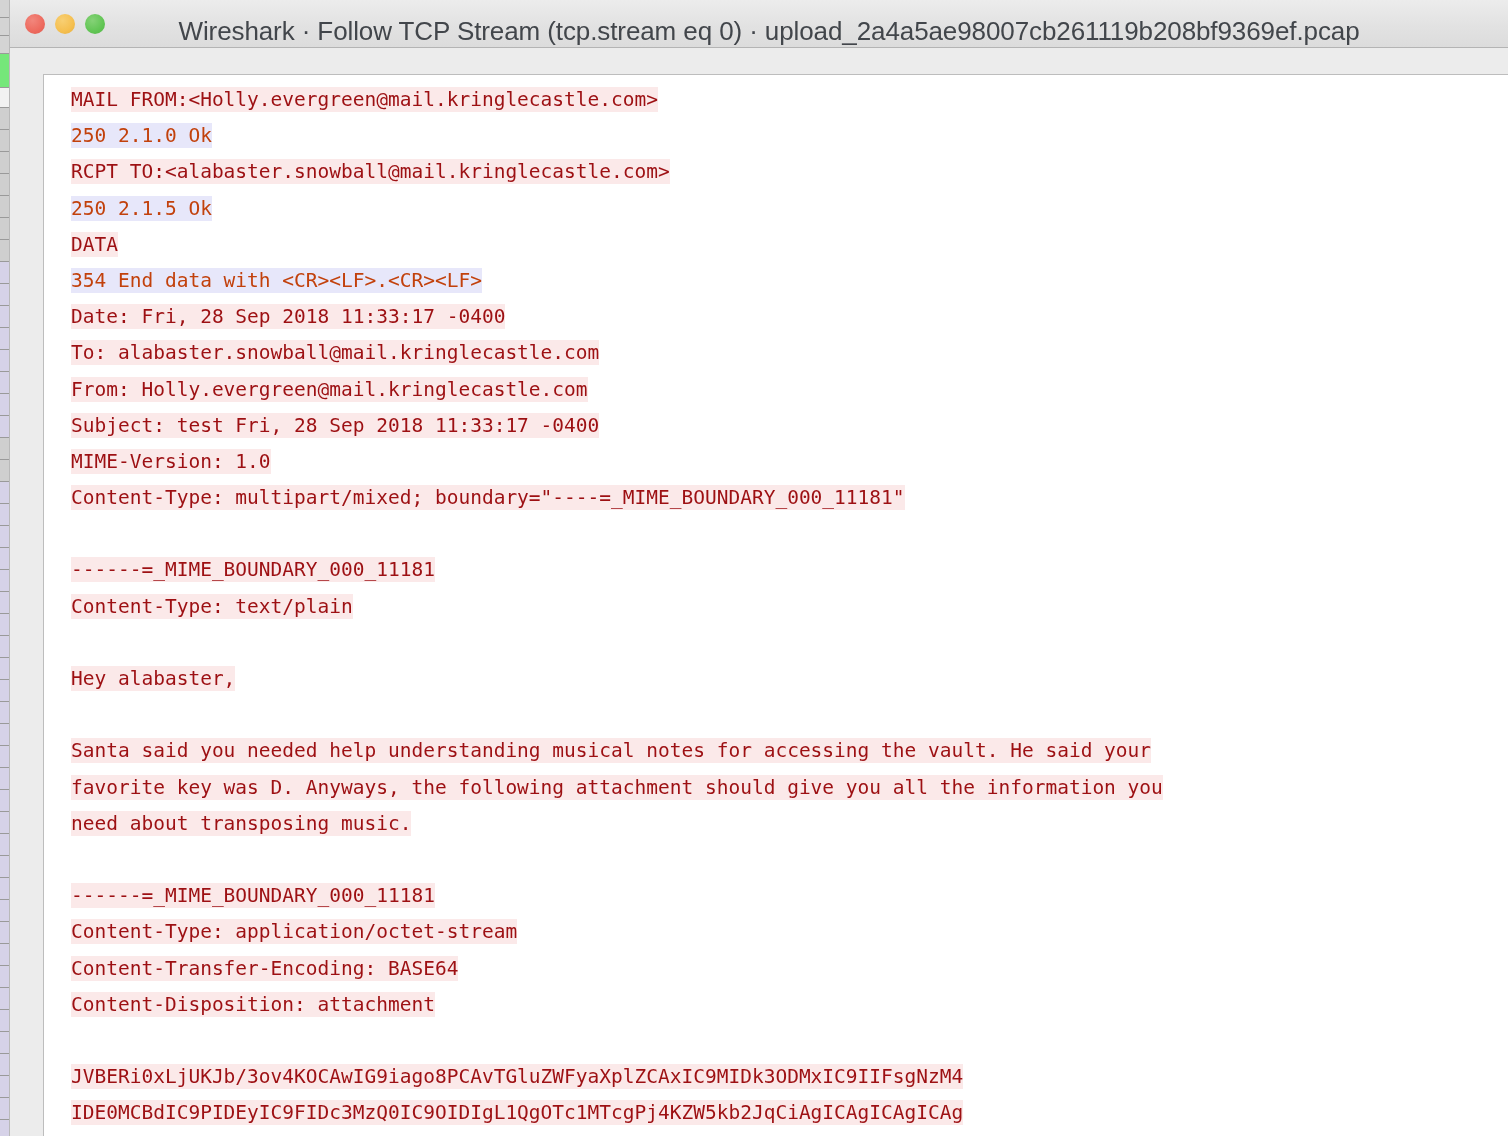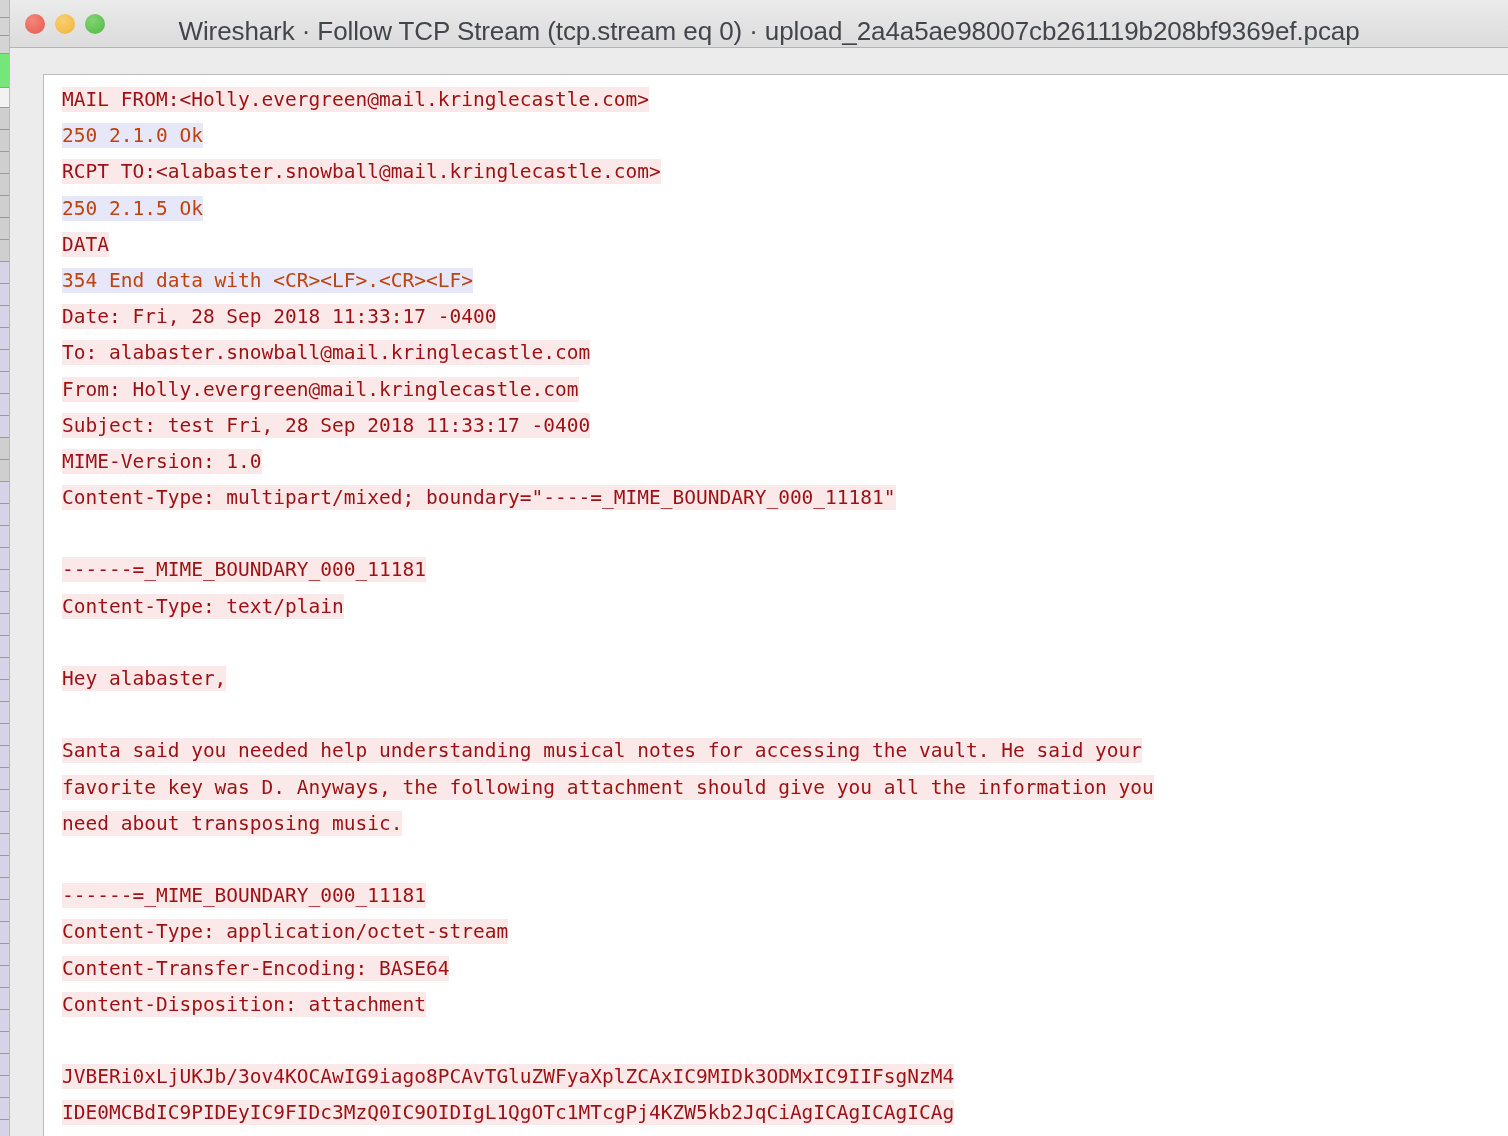--- a/index.html
+++ b/index.html
@@ -100,21 +100,21 @@
     top: 26px;
     width: 1466px;
     height: 1062px;
     background: #ffffff;
     border-left: 1px solid #bdbdbd;
     border-top: 1px solid #bdbdbd;
     box-sizing: border-box;
     overflow: hidden;
   }
   #stream-text {
-    padding: 7px 0 0 18px;
+    padding: 7px 0 0 27px;
     font-family: "DejaVu Sans Mono", "Liberation Mono", monospace;
     font-size: 19.5px;
     line-height: 36.2px;
     white-space: pre;
   }
   #stream-text .line {
     display: block;
     height: 36.2px;
     line-height: 36.2px;
     white-space: pre;

